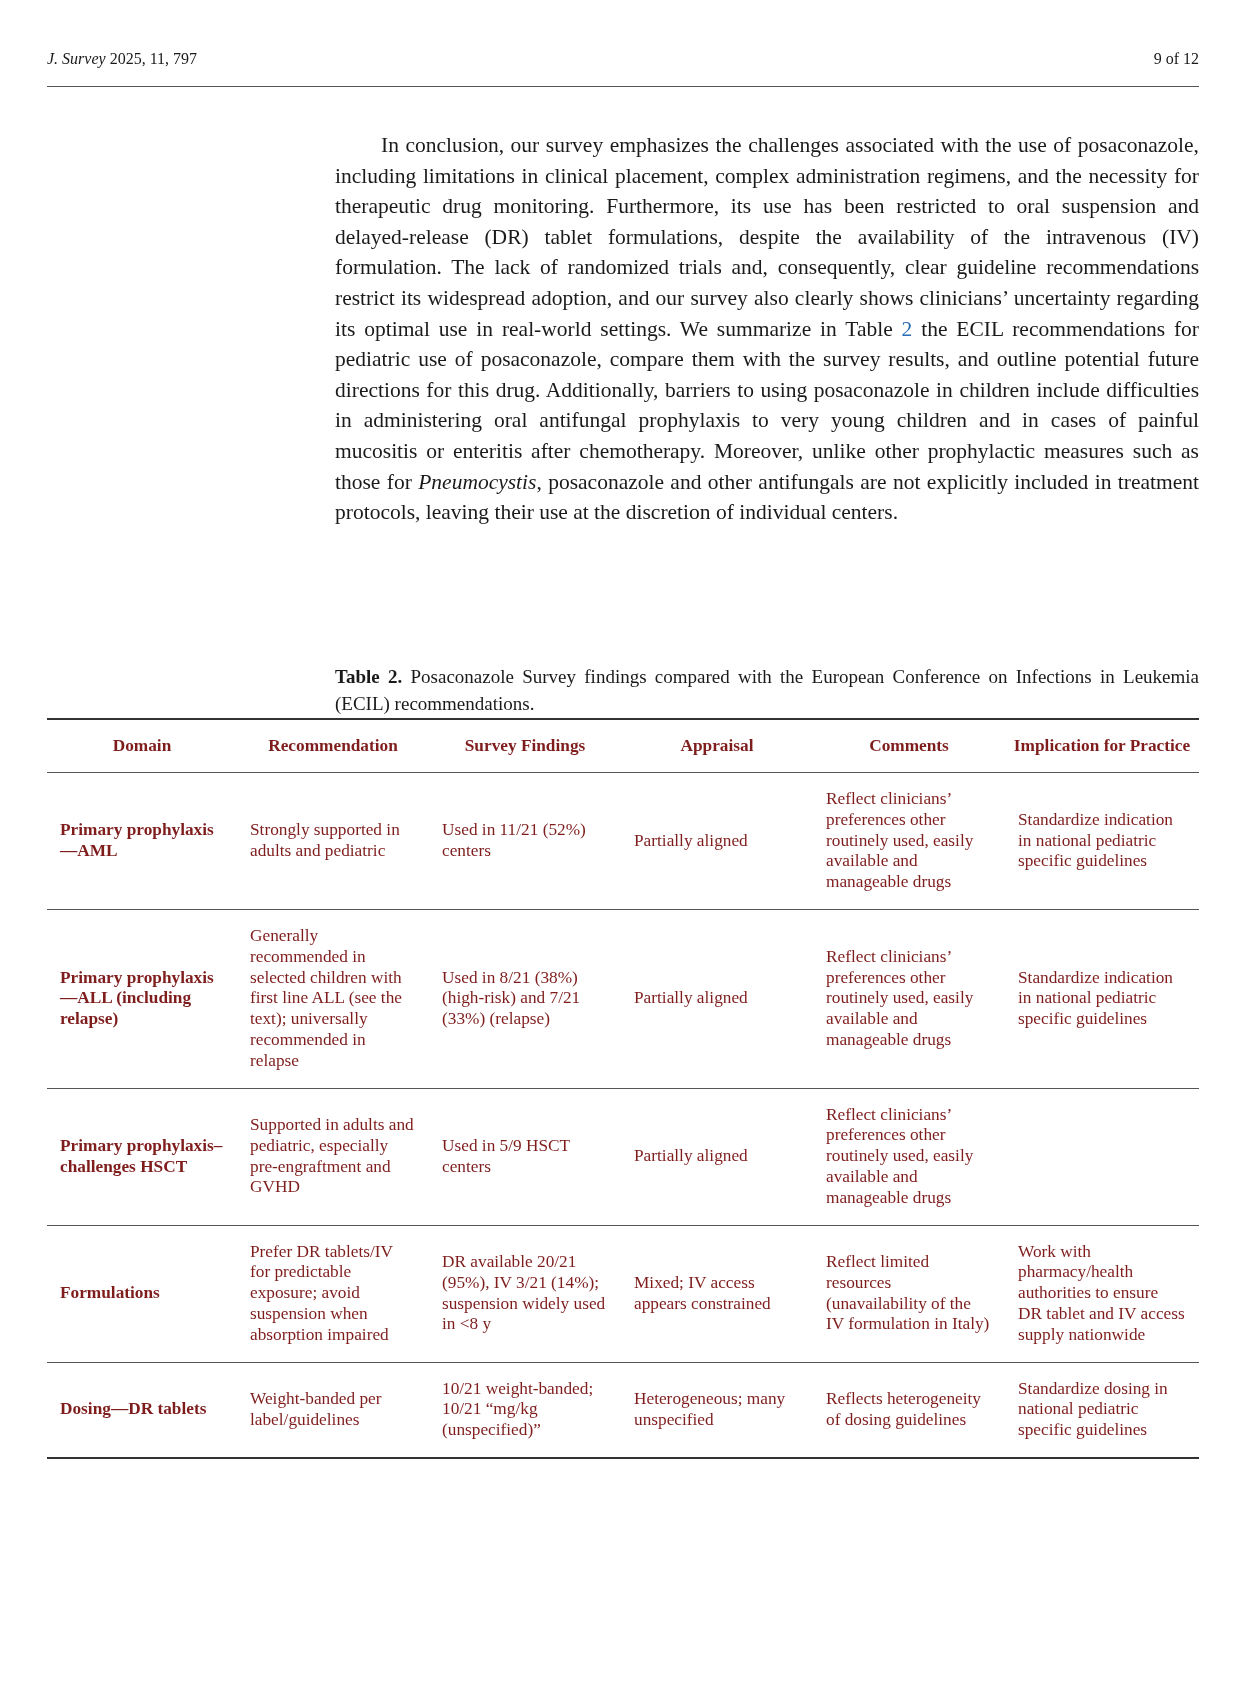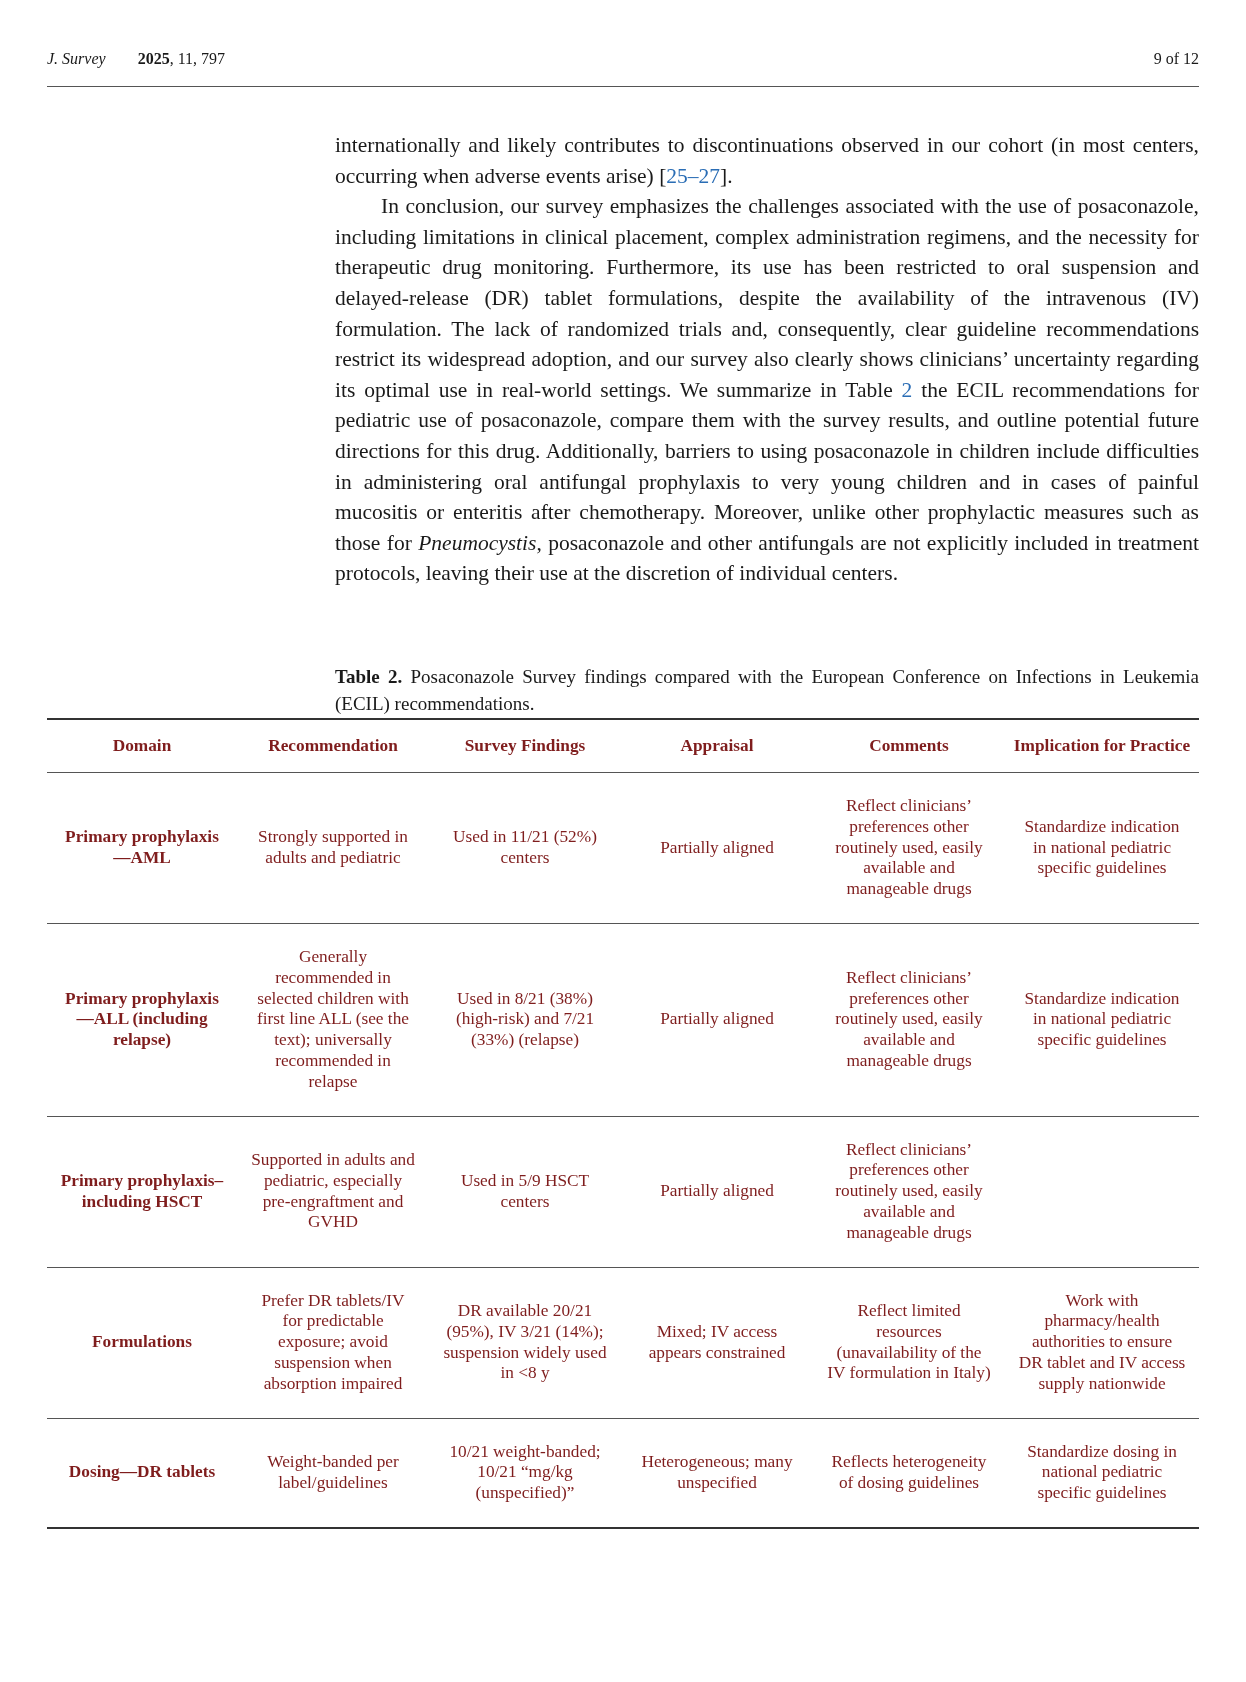--- a/index.html
+++ b/index.html
@@ -6,21 +6,21 @@
     body {
       width: 1246px; height: 1682px; position: relative; overflow: hidden;
       font-family: "DejaVu Serif", "Liberation Serif", serif;
       color: #1a1a1a;
     }
     .running-head {
       position: absolute; left: 47px; top: 50px; width: 1152px;
       font-family: "Liberation Serif", serif; font-size: 16px;
     }
     .running-head .journal { font-style: italic; }
-    .running-head .year { font-weight: bold; font-style: normal; margin-left: 28px; }
+    .running-head .year { font-weight: normal; font-style: normal; }
     .running-head .vol { }
     .running-head .page { position: absolute; right: 0; top: 0; }
     .head-rule {
       position: absolute; left: 47px; top: 86px; width: 1152px;
       height: 0; border-top: 1.5px solid #555;
     }
     .body-text {
       position: absolute; left: 335px; top: 130px; width: 864px;
       font-family: "Liberation Serif", serif; font-size: 21.5px;
       line-height: 30.6px; text-align: justify;
@@ -39,22 +39,22 @@
       border-collapse: collapse;
       font-family: "Liberation Serif", serif; font-size: 17.3px;
       line-height: 20.8px; color: #7f1d1d;
     }
     table.findings th {
       font-weight: bold; text-align: center; vertical-align: middle;
       padding: 8px 8px; border-top: 2px solid #333; border-bottom: 1.3px solid #555;
       height: 36px;
     }
     table.findings td {
-      text-align: center; vertical-align: middle;
-      padding: 23px 13px; border-bottom: 1.3px solid #555;
+      text-align: left; vertical-align: middle;
+      padding: 16px 13px; border-bottom: 1.3px solid #555;
     }
     table.findings tr:last-child td { border-bottom: 2px solid #333; }
     table.findings td.domain { font-weight: bold; }
     col.c1 { width: 190px; }
     col.c2 { width: 192px; }
     col.c3 { width: 192px; }
     col.c4 { width: 192px; }
     col.c5 { width: 192px; }
     col.c6 { width: 194px; }
   </style>
@@ -62,21 +62,20 @@
 <body>
 
 <div class="running-head">
   <span class="journal">J. Survey</span>
   <span class="year">2025</span><span class="vol">, 11, 797</span>
   <span class="page">9 of 12</span>
 </div>
 <div class="head-rule"></div>
 
 <div class="body-text">
-  <p><span>internationally and likely contributes to discontinuations observed in our cohort (in most centers, occurring when adverse events arise) [</span><a class="ref">25–27</a><span>].</span></p>
   <p class="indent"><span>In conclusion, our survey emphasizes the challenges associated with the use of posaconazole, including limitations in clinical placement, complex administration regimens, and the necessity for therapeutic drug monitoring. Furthermore, its use has been restricted to oral suspension and delayed-release (DR) tablet formulations, despite the availability of the intravenous (IV) formulation. The lack of randomized trials and, consequently, clear guideline recommendations restrict its widespread adoption, and our survey also clearly shows clinicians’ uncertainty regarding its optimal use in real-world settings. We summarize in Table </span><a class="ref">2</a><span> the ECIL recommendations for pediatric use of posaconazole, compare them with the survey results, and outline potential future directions for this drug. Additionally, barriers to using posaconazole in children include difficulties in administering oral antifungal prophylaxis to very young children and in cases of painful mucositis or enteritis after chemotherapy.  Moreover, unlike other prophylactic measures such as those for </span><i>Pneumocystis</i><span>, posaconazole and other antifungals are not explicitly included in treatment protocols, leaving their use at the discretion of individual centers.</span></p>
 </div>
 
 <div class="caption">
   <span class="label">Table 2.</span><span> Posaconazole Survey findings compared with the European Conference on Infections in Leukemia (ECIL) recommendations.</span>
 </div>
 
 <table class="findings">
   <colgroup>
       <col class="c1">
@@ -107,21 +106,21 @@
     </tr>
     <tr style="height:177px">
       <td class="domain">Primary prophylaxis—ALL (including relapse)</td>
       <td>Generally recommended in selected children with first line ALL (see the text); universally recommended in relapse</td>
       <td>Used in 8/21 (38%) (high-risk) and 7/21 (33%) (relapse)</td>
       <td>Partially aligned</td>
       <td>Reflect clinicians’ preferences other routinely used, easily available and manageable drugs</td>
       <td>Standardize indication in national pediatric specific guidelines</td>
     </tr>
     <tr style="height:114px">
-      <td class="domain">Primary prophylaxis–including HSCT</td>
+      <td class="domain">Primary prophylaxis–challenges HSCT</td>
       <td>Supported in adults and pediatric, especially pre-engraftment and GVHD</td>
       <td>Used in 5/9 HSCT centers</td>
       <td>Partially aligned</td>
       <td>Reflect clinicians’ preferences other routinely used, easily available and manageable drugs</td>
       <td></td>
     </tr>
     <tr style="height:135px">
       <td class="domain">Formulations</td>
       <td>Prefer DR tablets/IV for predictable exposure; avoid suspension when absorption impaired</td>
       <td>DR available 20/21 (95%), IV 3/21 (14%); suspension widely used in &lt;8 y</td>

